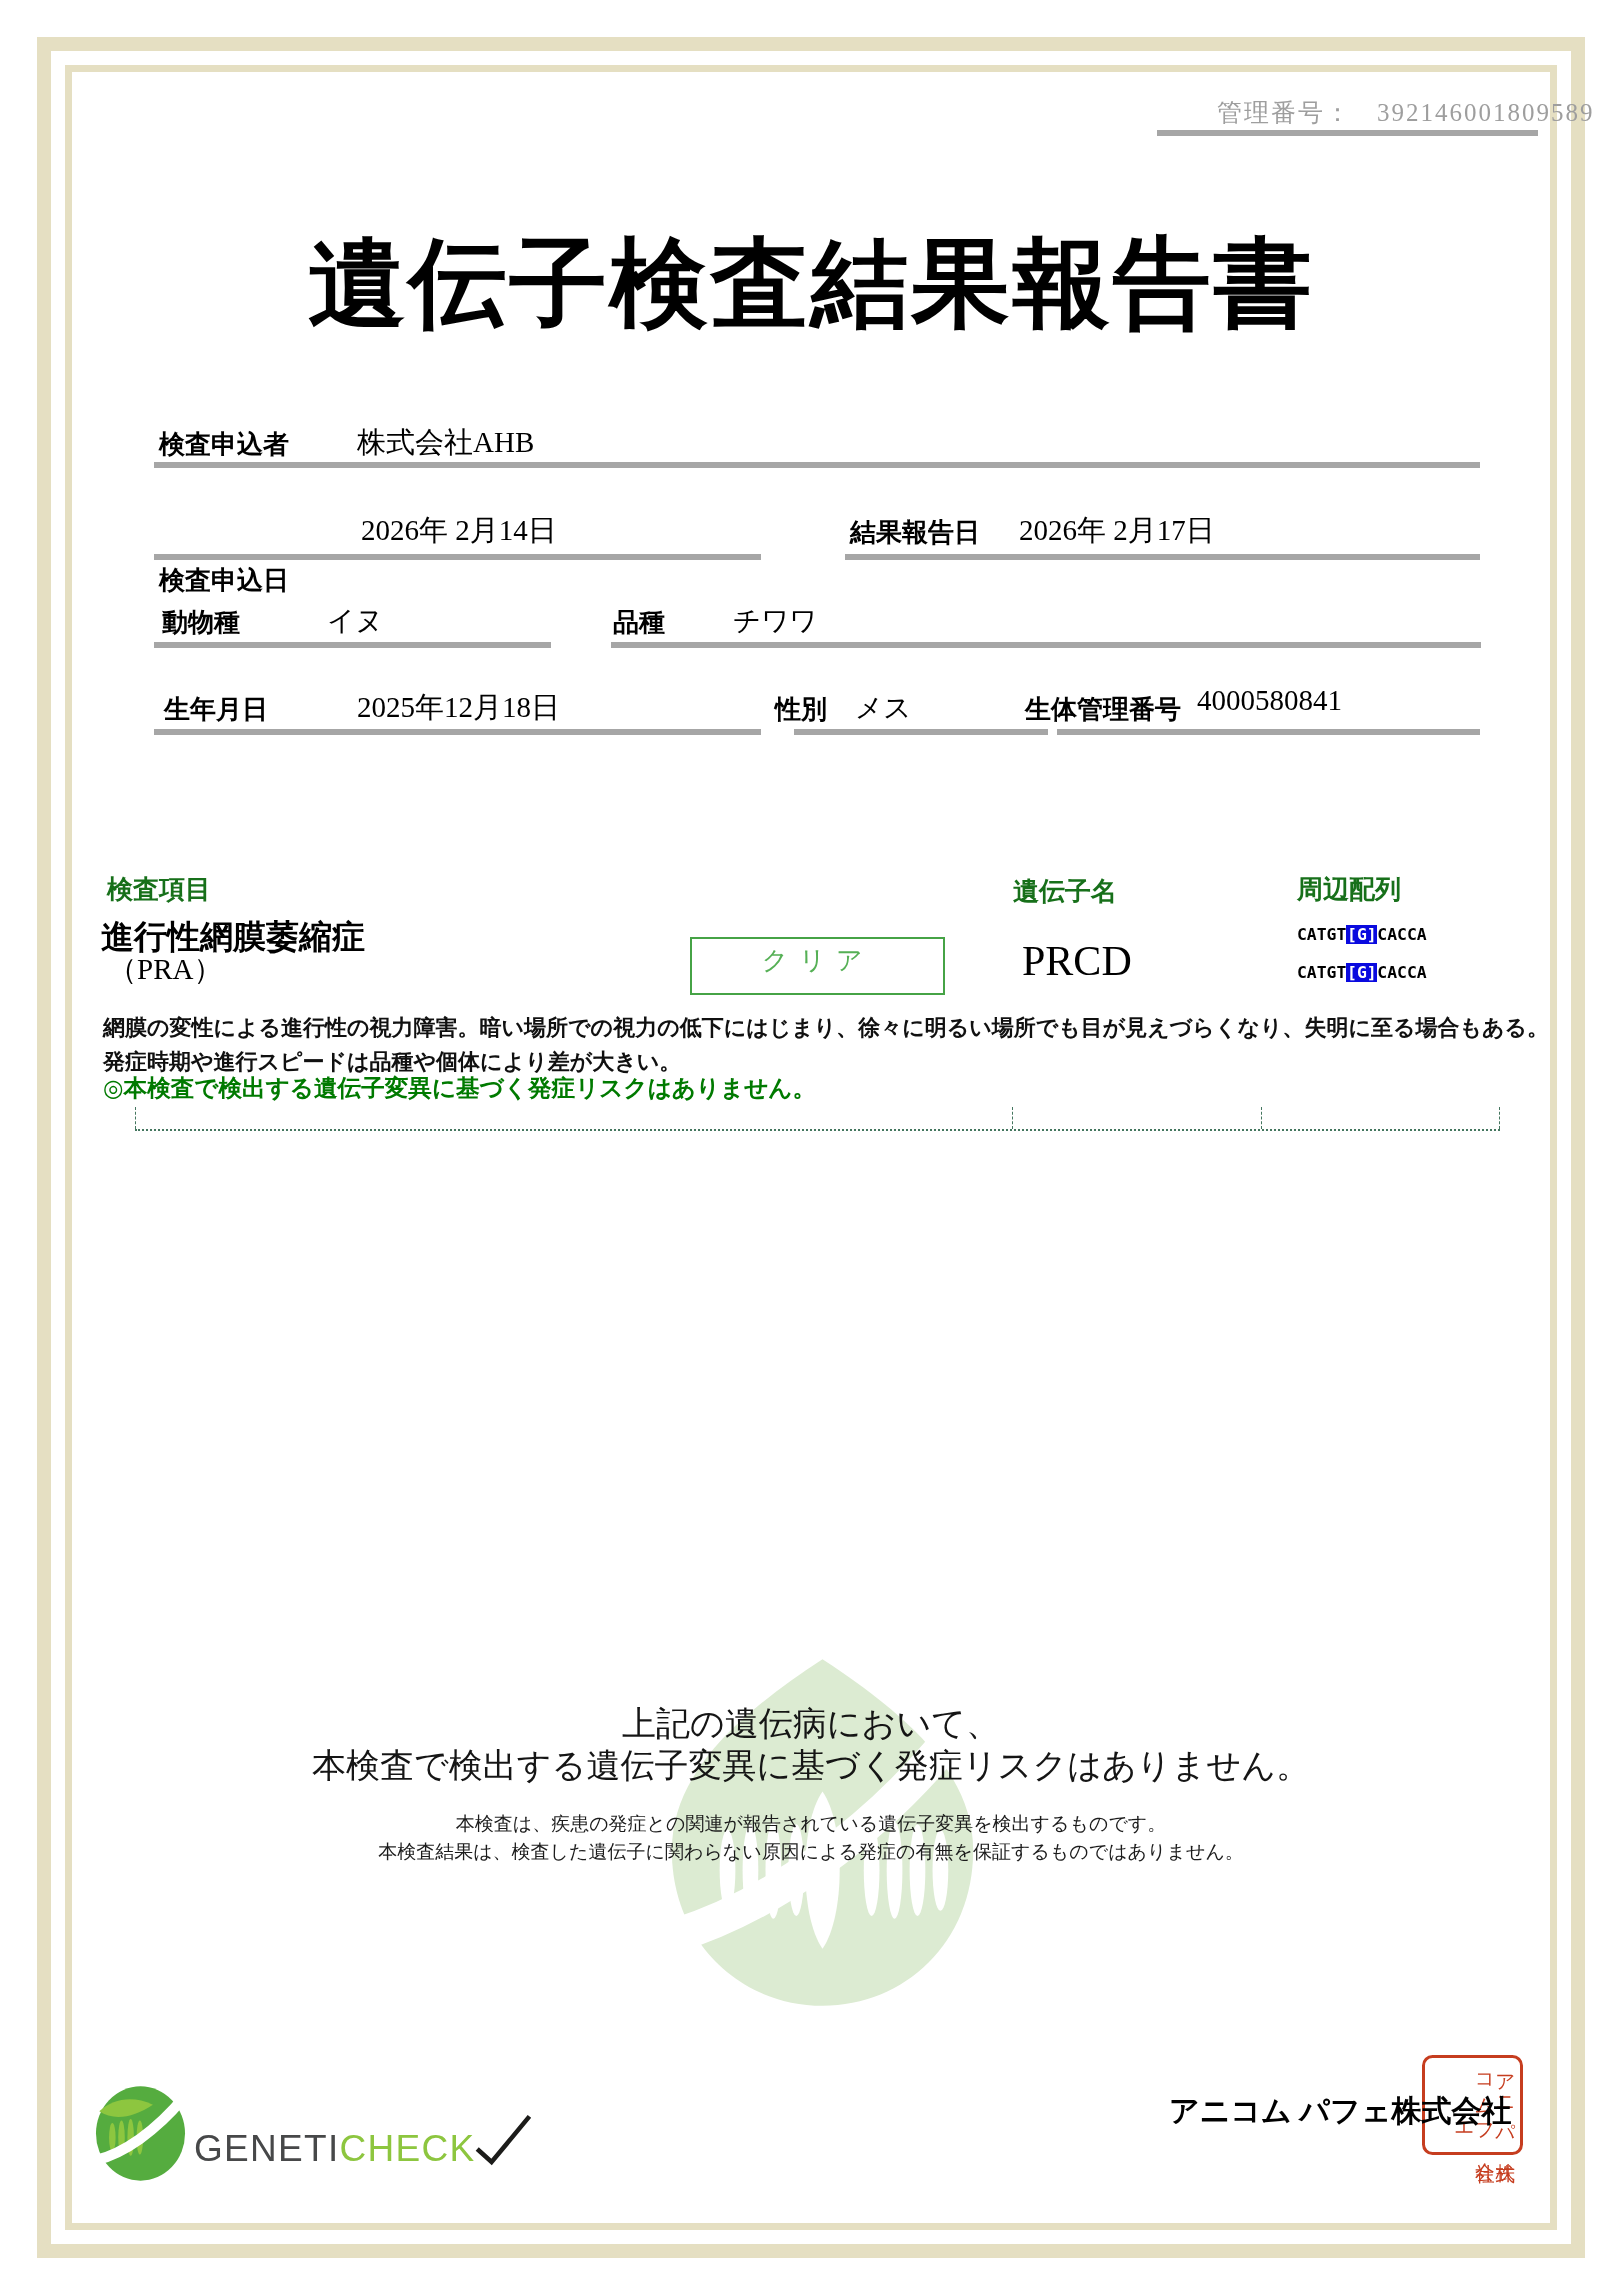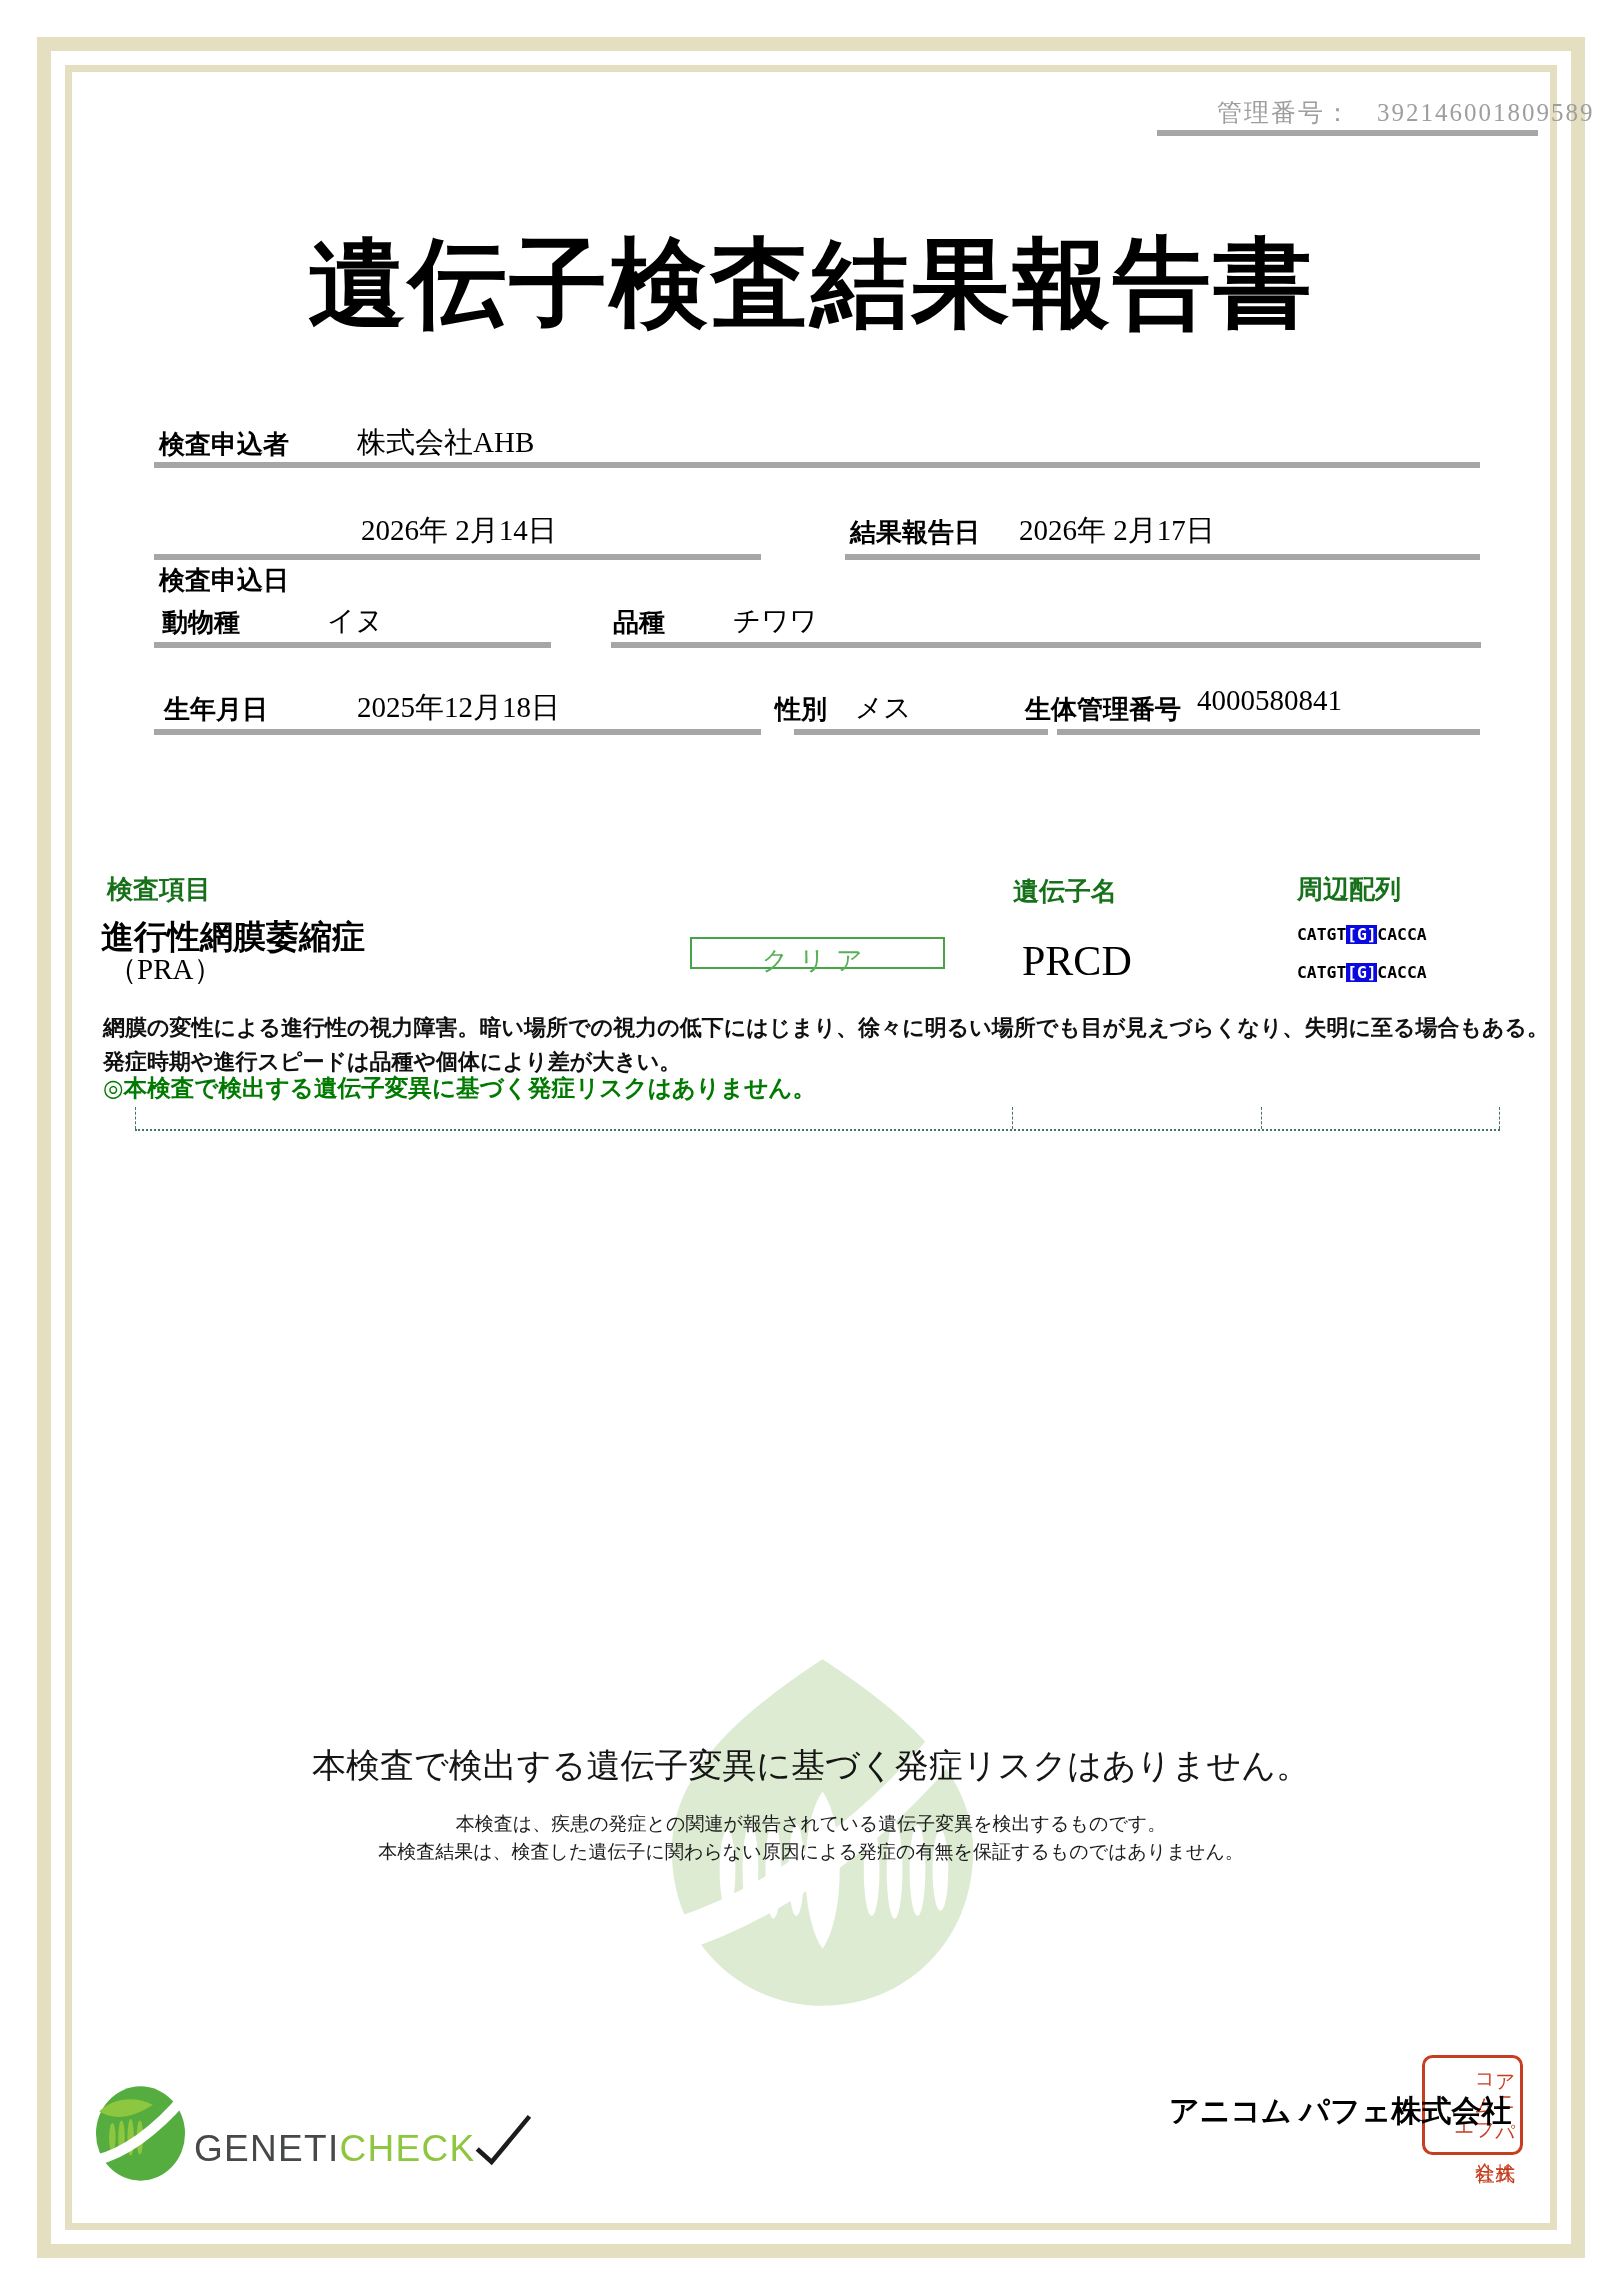--- a/index.html
+++ b/index.html
@@ -17,21 +17,21 @@
   .frame-inner{position:absolute;inset:65px;border:7.2px solid var(--frame);z-index:1;}
   .mgmt{top:96px;left:1217px;font-size:25px;color:var(--graytext);letter-spacing:2px;}
   .mgmt .num{margin-left:25px;}
   .gbar{position:absolute;background:var(--bar);height:5.9px;z-index:2;}
   .doc-title{top:219px;left:0;right:0;text-align:center;font-size:98px;font-weight:bold;letter-spacing:2.6px;}
   .flabel{font-weight:bold;font-size:26px;}
   .fvalue{font-size:29px;}
   .ghead{font-weight:bold;font-size:26px;color:var(--greenhead);}
   .disease{font-weight:bold;font-size:33px;}
   .disease-sub{font-size:29px;}
-  .clear-box{top:937px;left:690px;width:255px;height:32px;border:2px solid var(--clearbd);
+  .clear-box{top:937px;left:690px;width:255px;height:58px;border:2px solid var(--clearbd);
     text-align:center;line-height:43px;font-size:26px;letter-spacing:10.5px;color:var(--clearg);}
   .gene{font-size:42px;}
   .seq{font-family:"DejaVu Sans Mono",monospace;font-weight:bold;font-size:16.4px;}
   .seq .mut{background:var(--blue);color:#fff;padding:0 0.7px;}
   .desc{font-family:"Liberation Sans","DejaVu Sans",sans-serif;font-weight:bold;font-size:22px;color:#101010;}
   .note{font-family:"Liberation Sans","DejaVu Sans",sans-serif;font-weight:bold;font-size:23.6px;color:var(--note);}
   .dashed-row{position:absolute;left:135px;top:1107px;width:1365px;height:23.6px;
     border-bottom:2px dotted var(--dash);z-index:2;}
   .dashed-row .vd{position:absolute;top:0;height:100%;width:0;border-left:1.3px dashed var(--dash);}
   .stmt{left:0;right:0;text-align:center;font-family:"Liberation Sans","DejaVu Sans",sans-serif;
@@ -124,20 +124,21 @@
       <ellipse cx="170" cy="330" rx="12" ry="74"></ellipse>
       <ellipse cx="205" cy="330" rx="12" ry="70"></ellipse>
       <ellipse cx="320" cy="330" rx="12" ry="70"></ellipse>
       <ellipse cx="355" cy="330" rx="12" ry="74"></ellipse>
       <ellipse cx="390" cy="330" rx="12" ry="70"></ellipse>
       <ellipse cx="425" cy="330" rx="12" ry="62"></ellipse>
     </g>
     <path d="M245 210 C 280 260 280 400 245 450 C 210 400 210 260 245 210 Z" fill="#ffffff"></path>
   </svg>
 
+  <div class="abs stmt" style="top:1701px;">上記の遺伝病において、</div>
   <div class="abs stmt" style="top:1743px;">本検査で検出する遺伝子変異に基づく発症リスクはありません。</div>
   <div class="abs fineprint" style="top:1811px;">本検査は、疾患の発症との関連が報告されている遺伝子変異を検出するものです。</div>
   <div class="abs fineprint" style="top:1839px;">本検査結果は、検査した遺伝子に関わらない原因による発症の有無を保証するものではありません。</div>
 
   <svg class="abs" style="left:94px;top:2085px;" width="93" height="97" viewBox="0 0 142 148">
     <ellipse cx="71" cy="74" rx="68" ry="72" fill="#55ac3f"></ellipse>
     <path d="M8 40 C 30 20 60 16 90 30 C 60 50 30 55 8 40 Z" fill="#8dc63f"></path>
     <g fill="#8dc63f">
       <ellipse cx="28" cy="80" rx="5" ry="22"></ellipse>
       <ellipse cx="42" cy="80" rx="5" ry="26"></ellipse>

